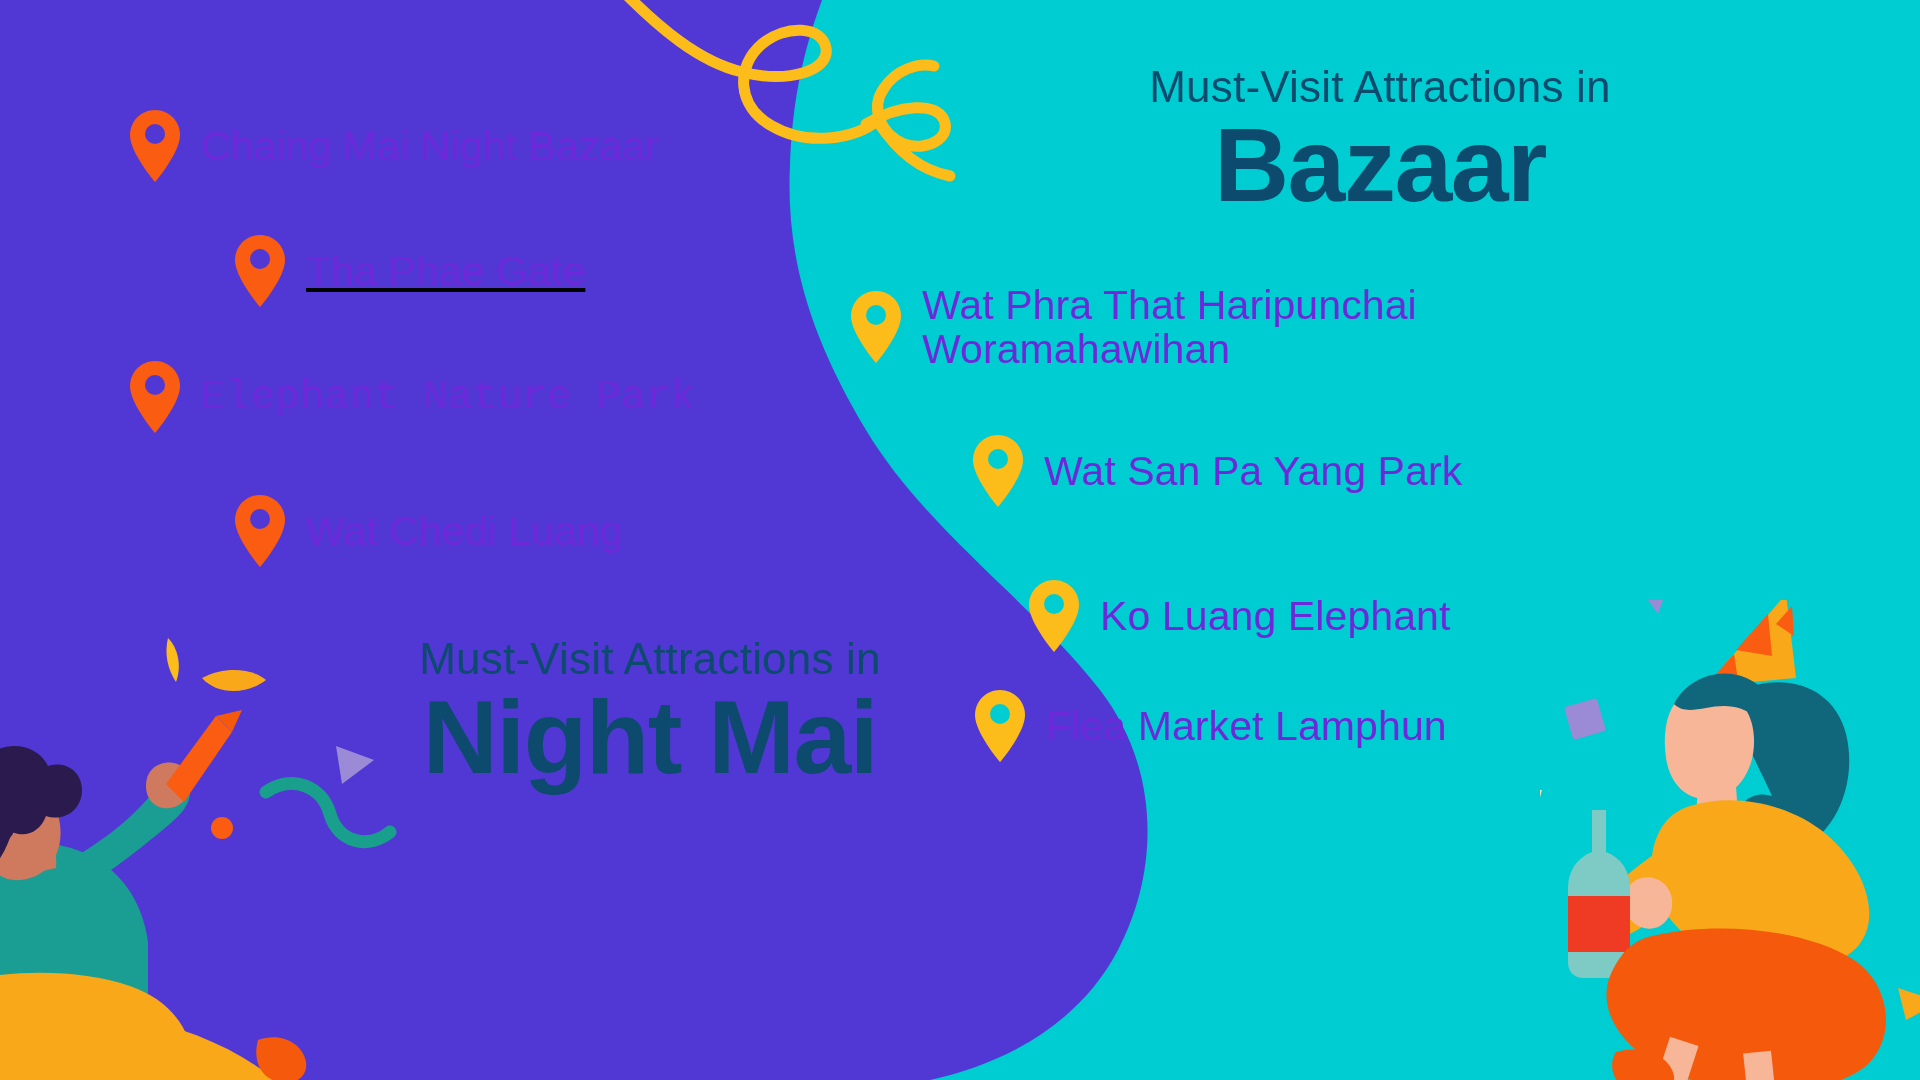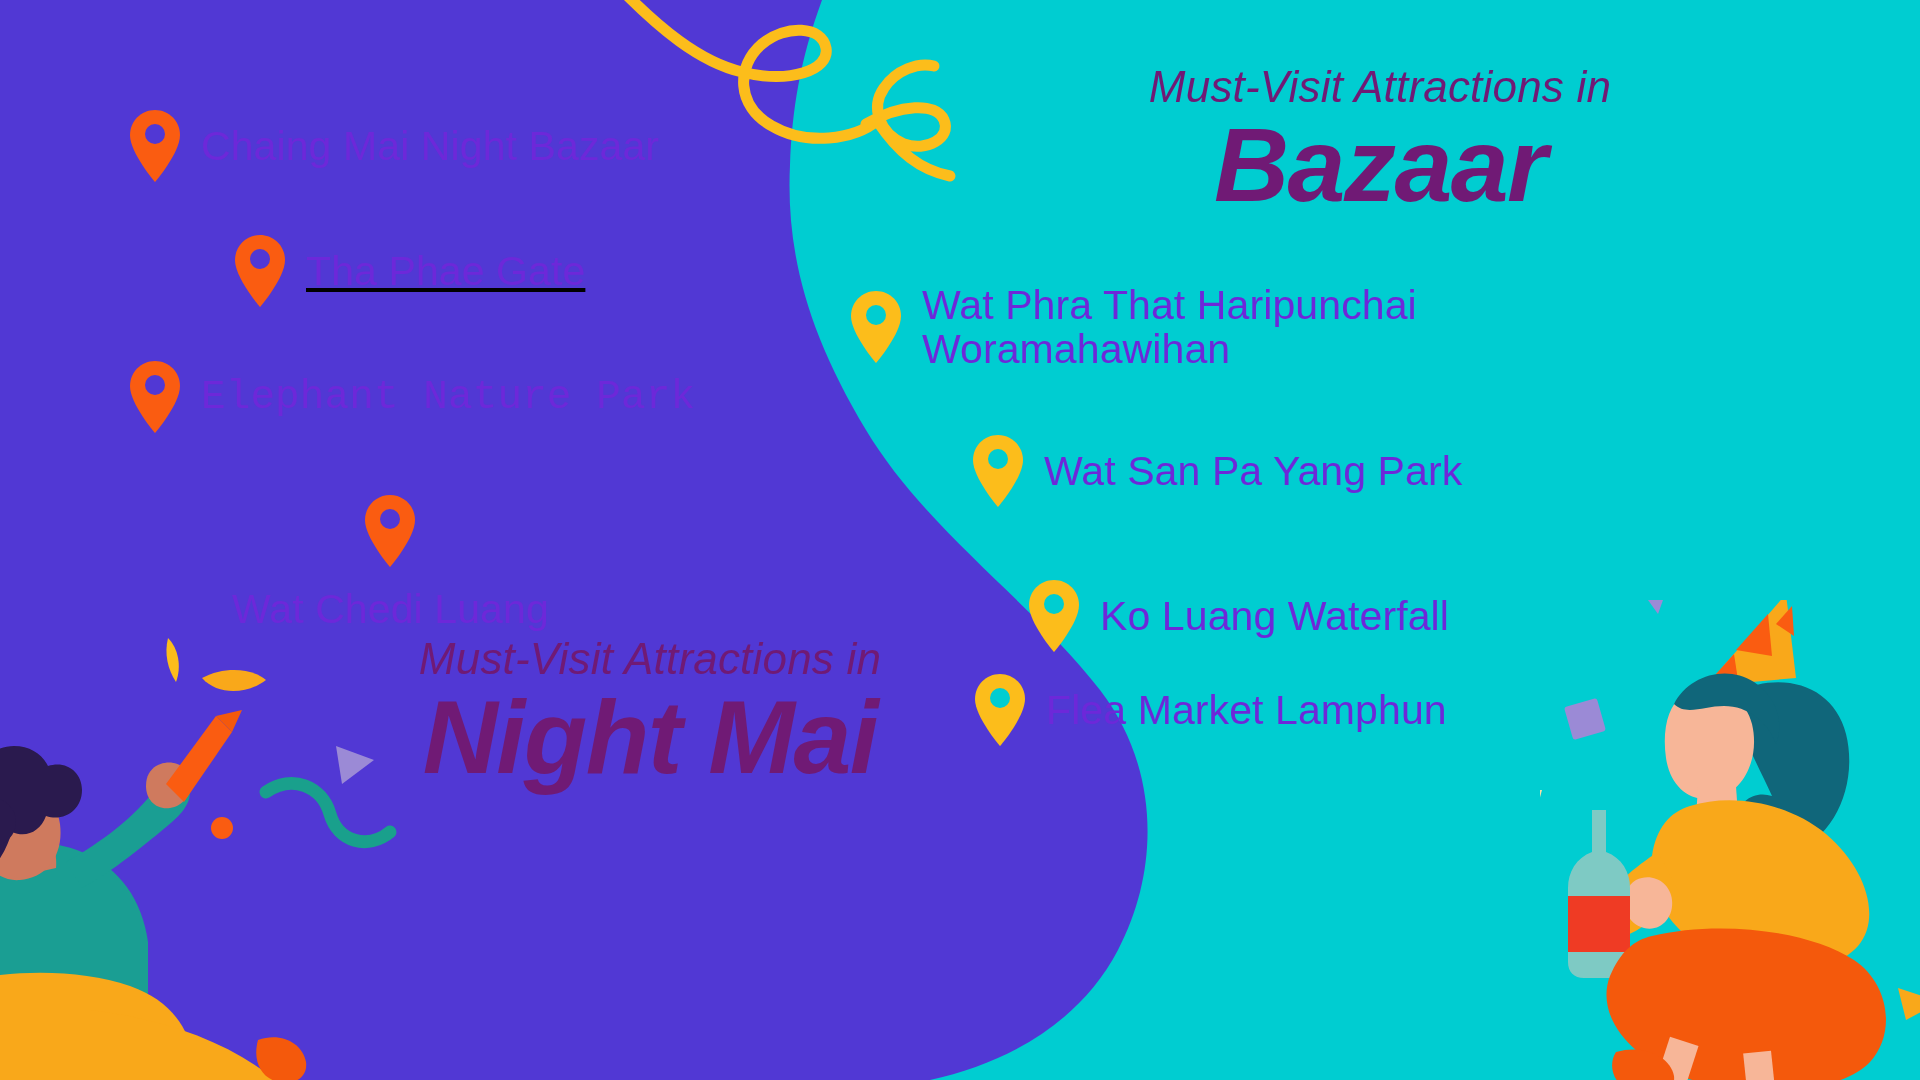--- a/index.html
+++ b/index.html
@@ -9,21 +9,21 @@
     background:#00cdd1;
     position:relative;
   }
   #stage { position:absolute; inset:0; width:1920px; height:1080px; overflow:hidden; }
 
   .bg-layer { position:absolute; inset:0; width:1920px; height:1080px; }
 
   
   .panel { position:absolute; }
 
-  .heading-block { text-align:center; color:#701a75;font-style:italic; }
+  .heading-block { text-align:center; color:#0c4a6e; }
   .heading-kicker {
     font-size:44px;
     font-weight:400;
     letter-spacing:.2px;
     line-height:1.12;
     white-space:nowrap;
   }
   .heading-main {
     font-size:104px;
     font-weight:bold;
@@ -199,21 +199,21 @@
     </div>
 
     <div class="row" style="left:127px; top:359px;font-family:Liberation Mono, monospace;">
       <svg class="pin" width="56" height="76" viewBox="0 0 56 76">
         <path d="M28 2C14.2 2 3 13.2 3 27c0 18 25 47 25 47s25-29 25-47C53 13.2 41.8 2 28 2z" fill="#fa5c11"></path>
         <circle cx="28" cy="26" r="10" fill="#5138d4"></circle>
       </svg>
       <span class="row-label">Elephant Nature Park</span>
     </div>
 
-    <div class="row" style="left:232px; top:493px;flex-direction:column;">
+    <div class="row" style="left:232px; top:493px;">
       <svg class="pin" width="56" height="76" viewBox="0 0 56 76">
         <path d="M28 2C14.2 2 3 13.2 3 27c0 18 25 47 25 47s25-29 25-47C53 13.2 41.8 2 28 2z" fill="#fa5c11"></path>
         <circle cx="28" cy="26" r="10" fill="#5138d4"></circle>
       </svg>
       <span class="row-label">Wat Chedi Luang</span>
     </div>
   </div>
 
   <div class="panel heading-block" style="left:300px; top:634px; width:700px;">
     <div class="heading-kicker">Must-Visit Attractions in</div>
@@ -242,24 +242,24 @@
         <circle cx="28" cy="26" r="10" fill="#00cdd1"></circle>
       </svg>
       <span class="row-label">Wat San Pa Yang Park</span>
     </div>
 
     <div class="row" style="left:1026px; top:578px;">
       <svg class="pin" width="56" height="76" viewBox="0 0 56 76">
         <path d="M28 2C14.2 2 3 13.2 3 27c0 18 25 47 25 47s25-29 25-47C53 13.2 41.8 2 28 2z" fill="#fcbd1b"></path>
         <circle cx="28" cy="26" r="10" fill="#00cdd1"></circle>
       </svg>
-      <span class="row-label">Ko Luang Waterfall</span>
-    </div>
-
-    <div class="row" style="left:972px; top:672px;">
+      <span class="row-label">Ko Luang Elephant</span>
+    </div>
+
+    <div class="row" style="left:972px; top:688px;">
       <svg class="pin" width="56" height="76" viewBox="0 0 56 76">
         <path d="M28 2C14.2 2 3 13.2 3 27c0 18 25 47 25 47s25-29 25-47C53 13.2 41.8 2 28 2z" fill="#fcbd1b"></path>
         <circle cx="28" cy="26" r="10" fill="#00cdd1"></circle>
       </svg>
       <span class="row-label">Flea Market Lamphun</span>
     </div>
   </div>
 
 </div>
 

